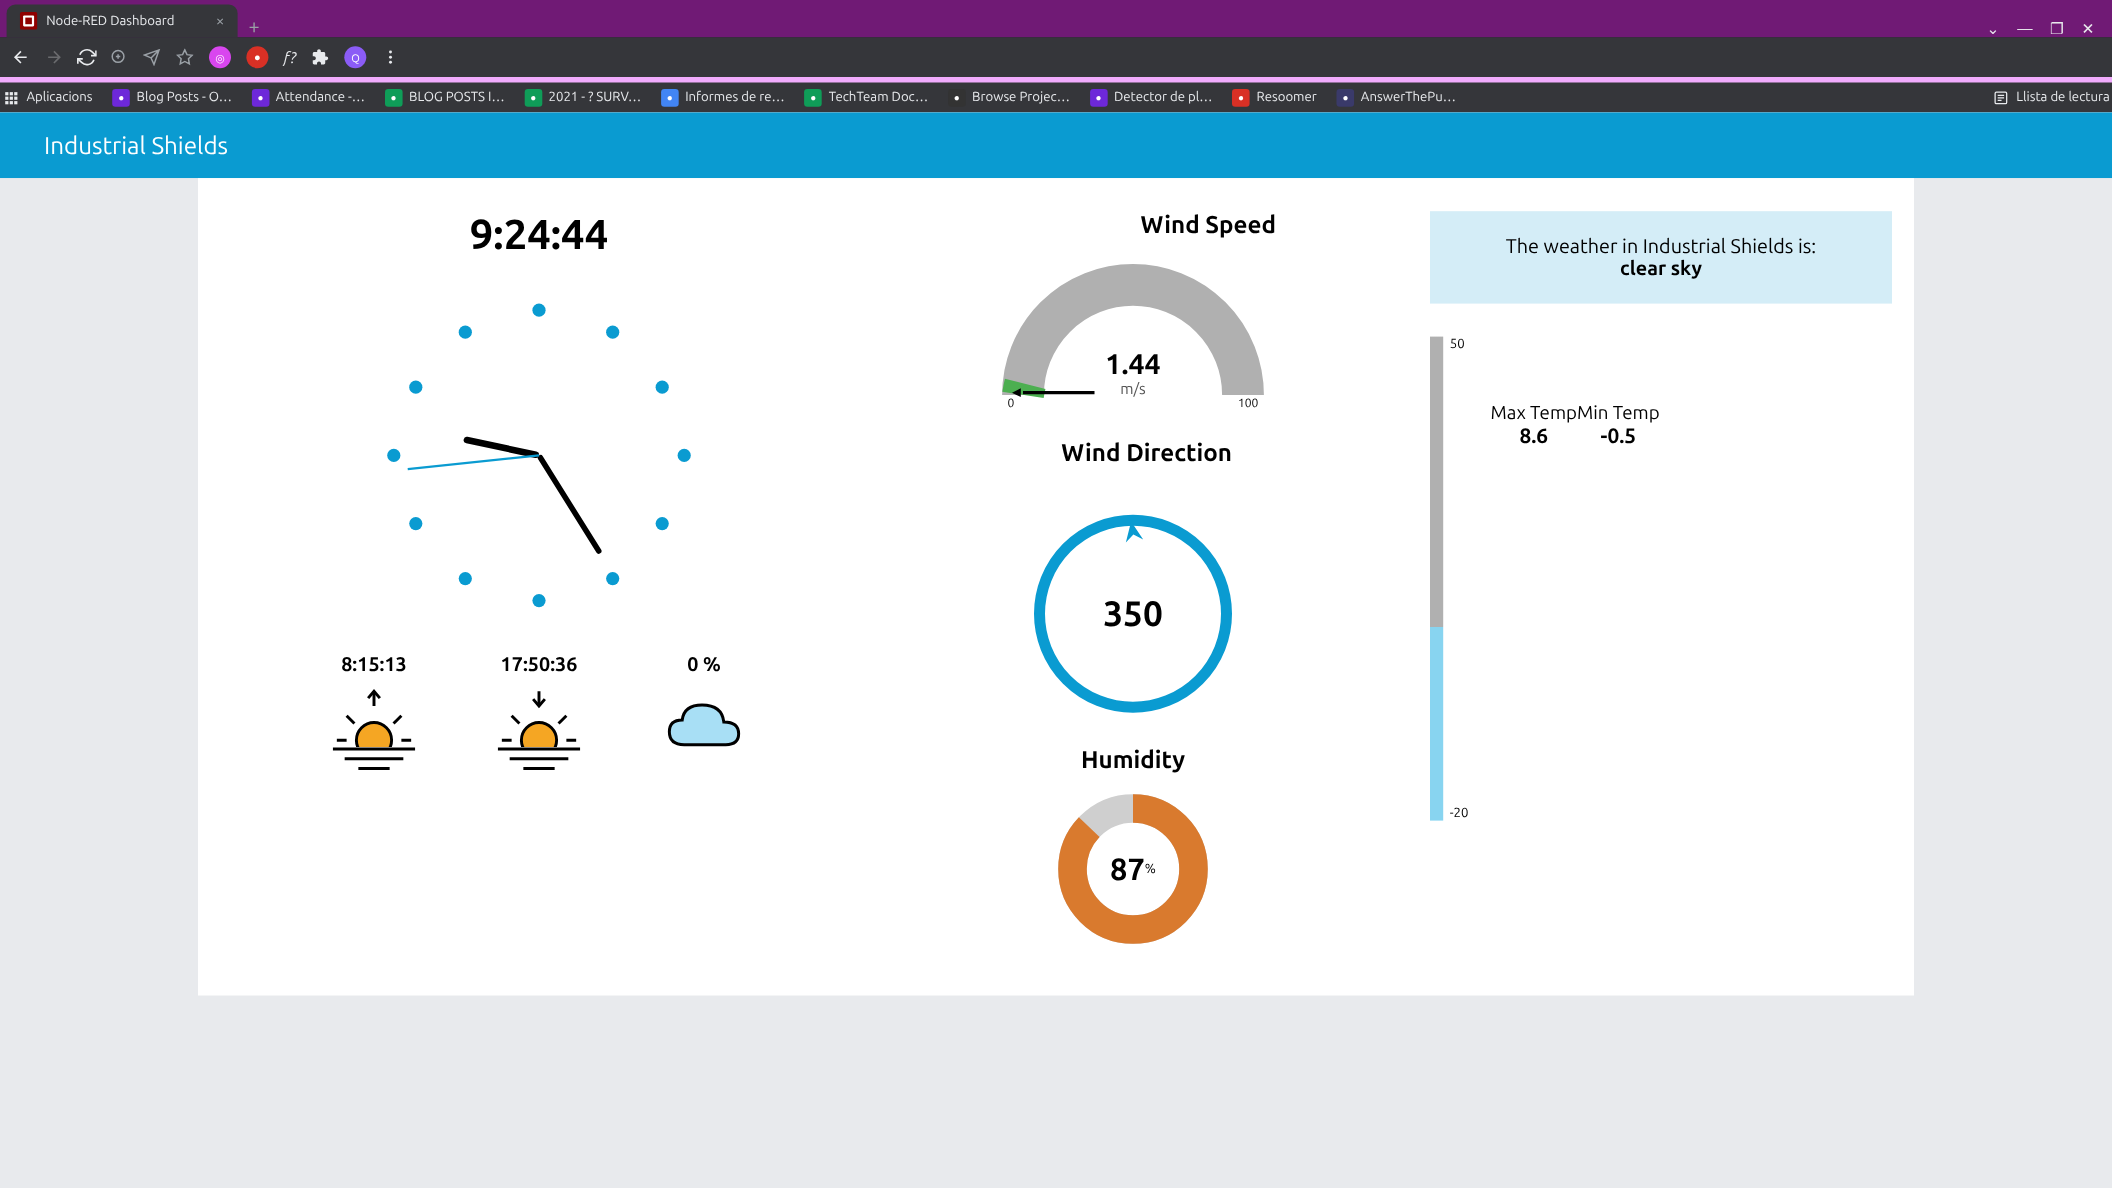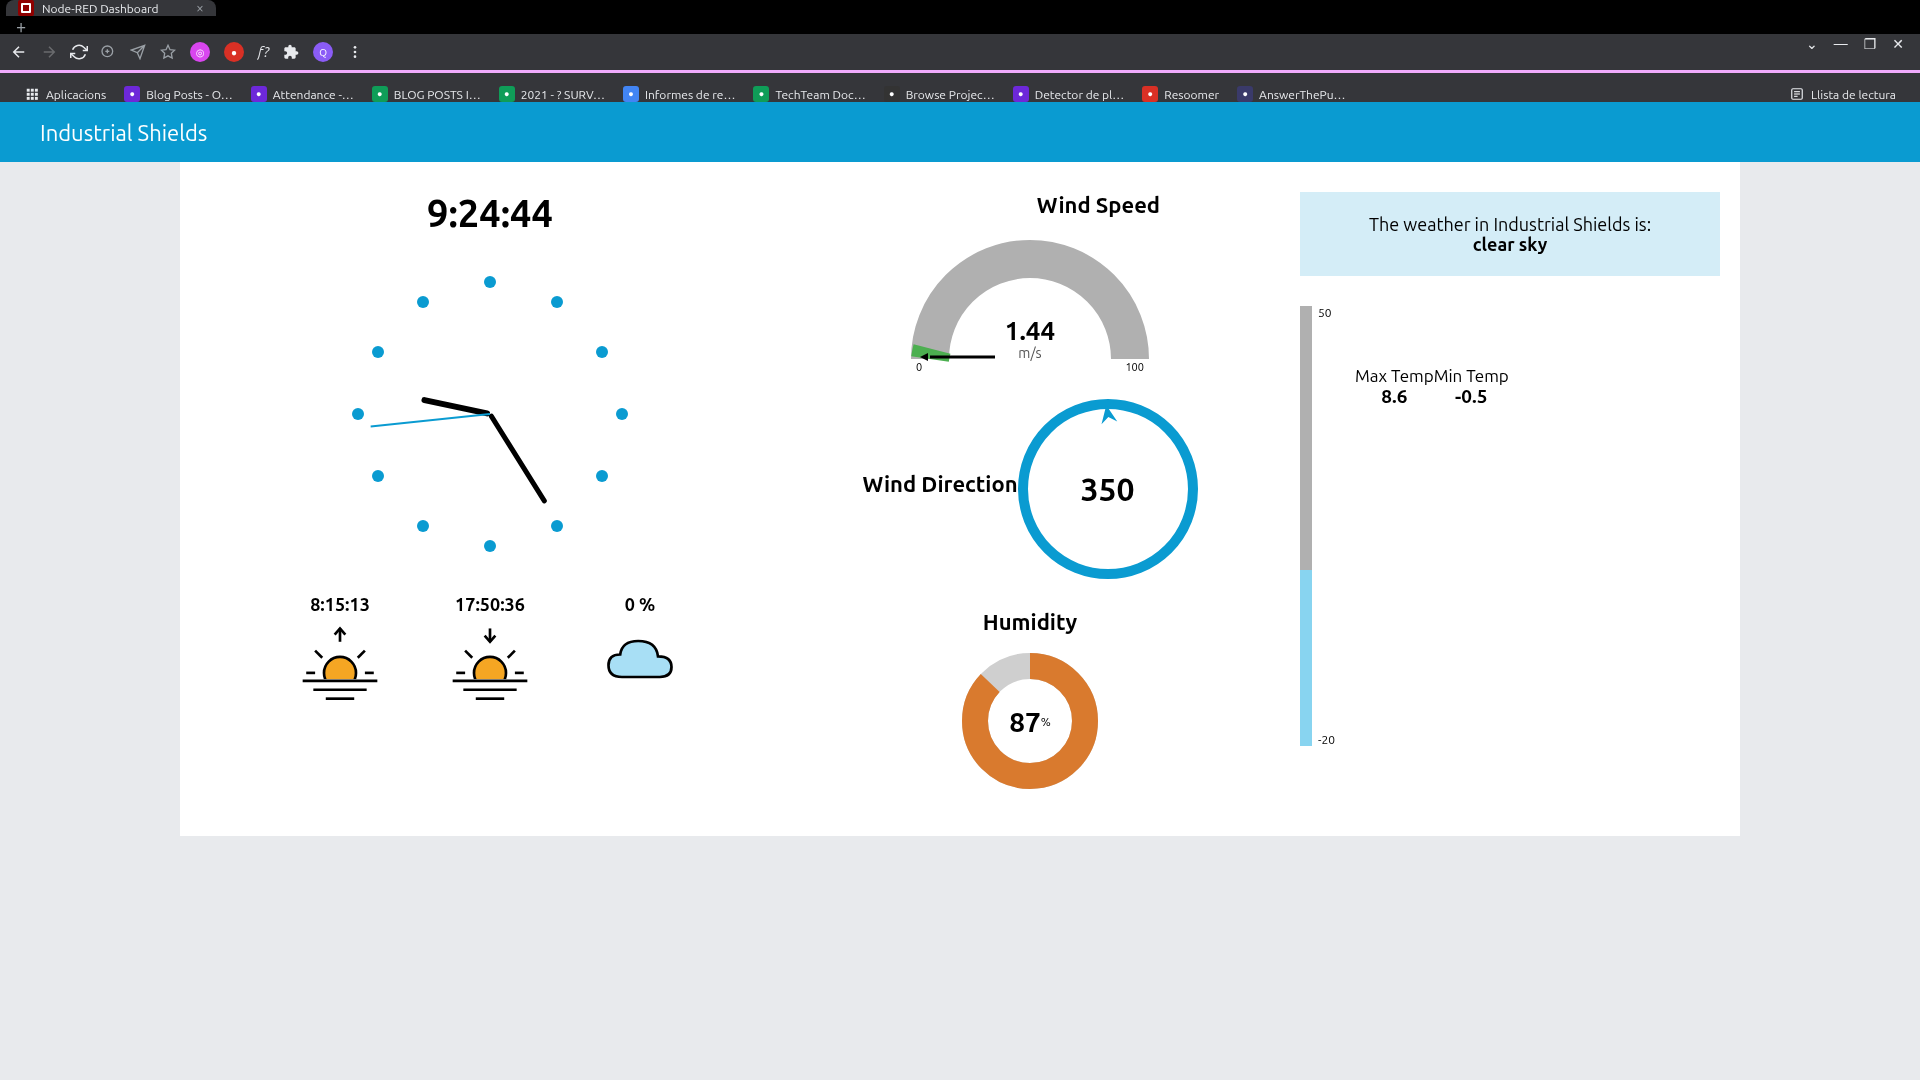--- a/index.html
+++ b/index.html
@@ -1,35 +1,35 @@
 <!DOCTYPE html>
 <html><head>
 <meta charset="utf-8">
 <style>
 * { margin: 0; padding: 0; box-sizing: border-box; font-family: -apple-system, BlinkMacSystemFont, "Segoe UI", Ubuntu, sans-serif; }
 body { background: #202124; width: 1920px; height: 1080px; overflow: hidden; }
 
 
-.browser-tabs { background: #000000; height: 34px; display: flex; align-items: flex-start; padding: 0 6px; flex-direction: column; }
+.browser-tabs { background: #701a75; height: 34px; display: flex; align-items: flex-end; padding: 0 6px; }
 .tab { background: #35363a; color: #e8eaed; height: 30px; display: flex; align-items: center; padding: 0 12px; border-radius: 8px 8px 0 0; font-size: 12px; gap: 8px; min-width: 210px; }
 .tab-icon { width: 16px; height: 16px; display: inline-flex; align-items: center; justify-content: center; }
 .tab-close { color: #9aa0a6; font-size: 14px; margin-left: auto; cursor: pointer; }
 .new-tab { color: #9aa0a6; margin-left: 10px; font-size: 18px; cursor: pointer; }
 .window-controls { margin-left: auto; display: flex; gap: 16px; color: #e8eaed; padding-right: 10px; }
 .win-btn { cursor: pointer; font-size: 14px; }
 
 .toolbar { background: #35363a; height: 36px; display: flex; align-items: center; padding: 0 10px; gap: 12px; }
 .nav-btn { color: #9aa0a6; cursor: pointer; display: flex; }
 .url-bar { flex: 1; background: #202124; border-radius: 20px; height: 28px; display: flex; align-items: center; padding: 0 14px; color: #9aa0a6; font-size: 13px; gap: 8px; }
 .url-text { color: #bdc1c6; }
 .toolbar-icons { display: flex; gap: 14px; align-items: center; color: #9aa0a6; }
 .tb-ico { cursor: pointer; display: flex; }
 .ext-badge { width: 20px; height: 20px; border-radius: 50%; display: flex; align-items: center; justify-content: center; font-size: 10px; color: white; }
 
-.bookmarks { background: #35363a; height: 32px; display: flex; align-items: flex-end; padding: 0 24px; gap: 18px; border-top: 3px solid #f0abfc; }
+.bookmarks { background: #35363a; height: 32px; display: flex; align-items: center; padding: 0 2px; gap: 18px; border-top: 5px solid #f0abfc; }
 .bm-item { display: flex; align-items: center; gap: 6px; color: #e8eaed; font-size: 12px; cursor: pointer; white-space: nowrap; }
 .bm-ico { width: 16px; height: 16px; display: inline-flex; align-items: center; justify-content: center; border-radius: 3px; font-size: 9px; }
 .bm-right { margin-left: auto; }
 
 
 .page { background: #e8eaed; height: calc(1080px - 102px); overflow: hidden; }
 .app-header { background: #0a9bd1; color: #fff; height: 60px; display: flex; align-items: center; padding: 0 40px; font-size: 22px; font-weight: 400; }
 .dash-body { background: #e8eaed; padding: 0; display: flex; justify-content: center; }
 .white-card { background: #fff; width: 1560px; margin-top: 0; padding: 30px 40px 40px; display: grid; grid-template-columns: 540px 460px 420px; gap: 40px; }
 
@@ -50,21 +50,21 @@
 
 
 .widget-title { font-size: 22px; font-weight: 600; margin-bottom: 12px; }
 .gauge-wrap { display: flex; flex-direction: column; align-items: flex-end; margin-bottom: 30px; }
 .gauge-semi { position: relative; width: 260px; height: 140px; }
 .gauge-value { position: absolute; bottom: 8px; left: 50%; transform: translateX(-50%); text-align: center; }
 .gauge-main { font-size: 26px; font-weight: 700; }
 .gauge-unit { font-size: 14px; color: #555; }
 .gauge-ticks { position: absolute; bottom: -4px; width: 100%; display: flex; justify-content: space-between; font-size: 11px; padding: 0 16px; }
 
-.compass-wrap { display: flex; flex-direction: row; align-items: center; margin-bottom: 30px; }
+.compass-wrap { display: flex; flex-direction: column; align-items: flex-end; margin-bottom: 30px; gap: 32px; }
 .compass { position: relative; width: 180px; height: 180px; border: 10px solid #0a9bd1; border-radius: 50%; display: flex; align-items: center; justify-content: center; }
 .compass-val { font-size: 32px; font-weight: 700; }
 .compass-arrow { position: absolute; top: -6px; left: 50%; transform: translateX(-50%); }
 
 .donut-wrap { display: flex; flex-direction: column; align-items: center; }
 .donut { position: relative; width: 150px; height: 150px; }
 .donut-center { position: absolute; inset: 0; display: flex; flex-direction: row; align-items: center; justify-content: center; }
 .donut-val { font-size: 28px; font-weight: 700; }
 .donut-unit { font-size: 12px; }
 

